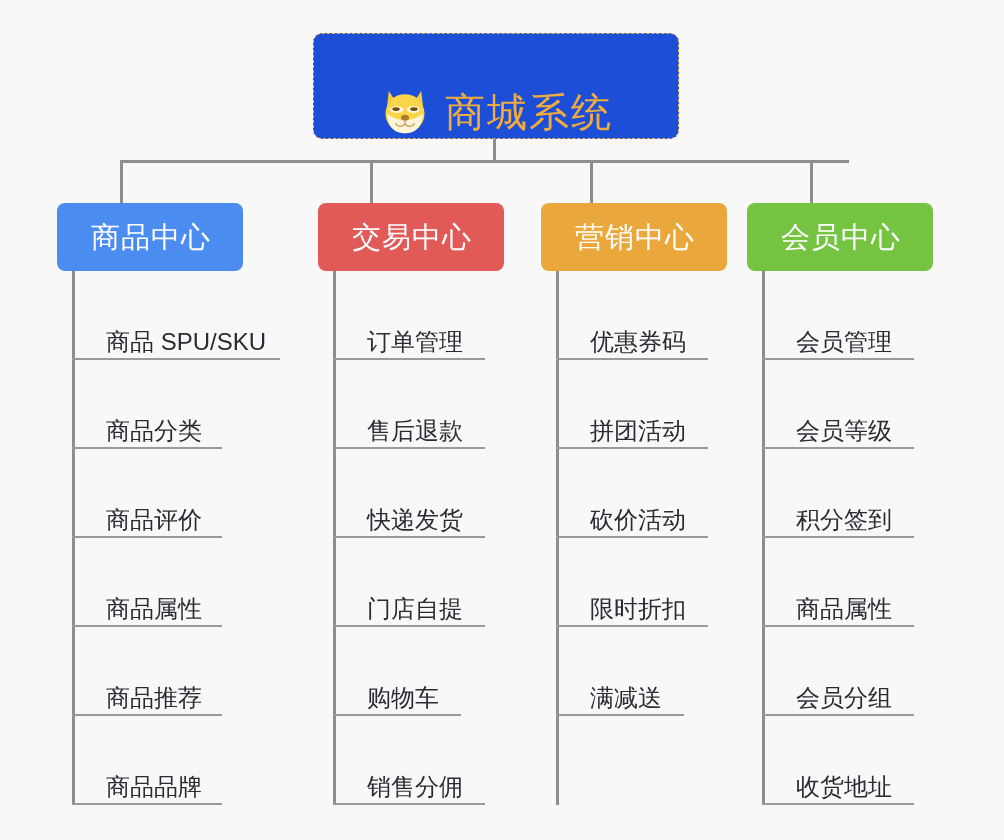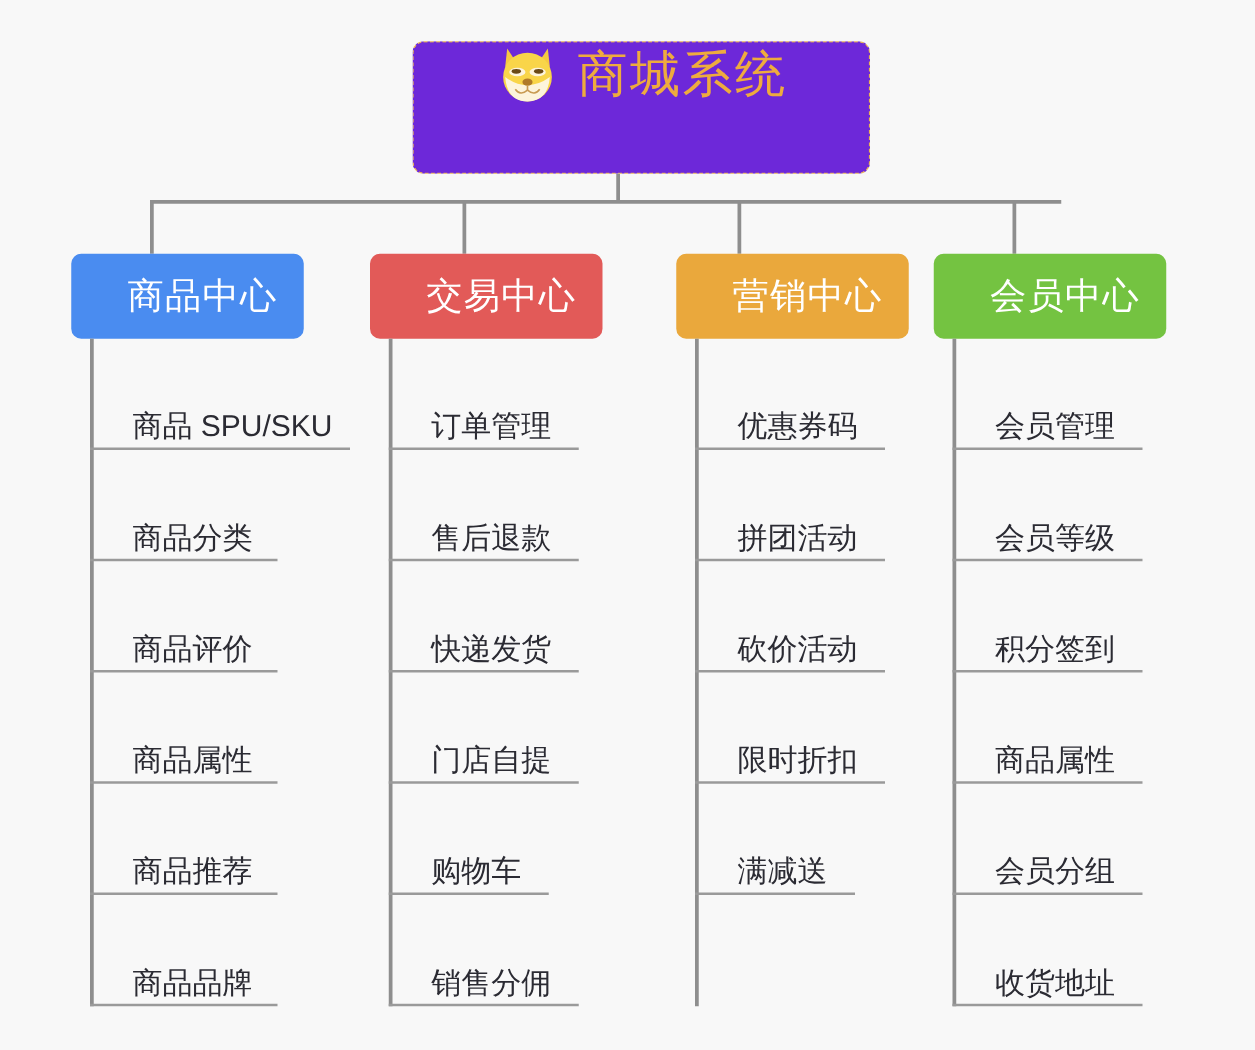--- a/index.html
+++ b/index.html
@@ -8,26 +8,26 @@
     background:#f8f8f8;
     font-family:"Liberation Sans","DejaVu Sans",sans-serif;
     overflow:hidden;
     position:relative;
   }
   #canvas{position:absolute;inset:0;}
 
   
   .root-node{
     position:absolute;
-    left:330px; top:33px;
+    left:313px; top:33px;
     width:366px; height:106px;
-    background:#6d28d9;
+    background:#1d4ed8;
     border:1px dashed #e8b159;
     border-radius:9px;
-    display:flex;align-items:flex-start;justify-content:center;
+    display:flex;align-items:flex-end;justify-content:center;
     box-sizing:border-box;
   }
   .root-inner{display:flex;align-items:center;gap:14px;}
   .dog-icon{width:52px;height:52px;display:block;flex:none;}
   .root-title{
     font-size:40px;
     color:#eeab3e;
     letter-spacing:2px;
     line-height:1;
     white-space:nowrap;
@@ -39,21 +39,21 @@
   .conn-h-bus{left:121px;top:160px;width:728px;height:3px;}
   .conn-drop{top:160px;width:3px;height:43px;}
 
   
   .column{position:absolute;top:203px;}
   .cat-box{
     height:68px;
     border-radius:8px;
     display:flex;align-items:center;
     box-sizing:border-box;
-    padding-left:45px;
+    padding-left:34px;
   }
   .cat-label{
     font-size:29px;
     color:#ffffff;
     letter-spacing:1px;
     line-height:1;
     white-space:nowrap;
   }
 
   
@@ -149,21 +149,21 @@
           <div class="leaf">
             <div class="leaf-underline" style="width: 150px;"></div>
             <span class="leaf-label">商品推荐</span>
           </div>
           <div class="leaf">
             <div class="leaf-underline" style="width: 150px;"></div>
             <span class="leaf-label">商品品牌</span>
           </div>
         </div>
       </div>
-      <div class="column" style="left: 296px; width: 186px;">
+      <div class="column" style="left: 318px; width: 186px;">
         <div class="cat-box" style="background: rgb(226, 90, 88); width: 186px;">
           <span class="cat-label">交易中心</span>
         </div>
         <div class="leaf-area">
           <div class="trunk" style="height: 534px;"></div>
           <div class="leaf">
             <div class="leaf-underline" style="width: 152px;"></div>
             <span class="leaf-label">订单管理</span>
           </div>
           <div class="leaf">

